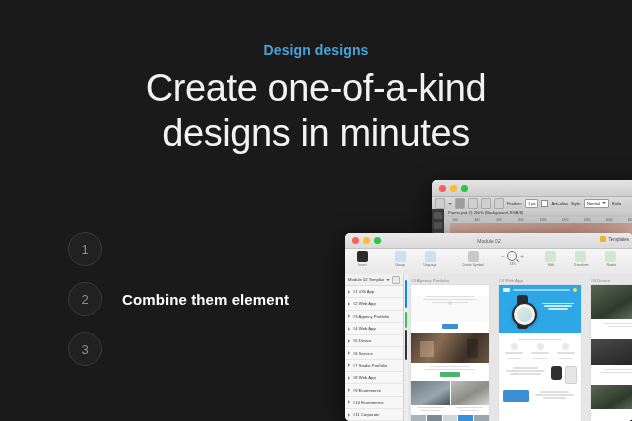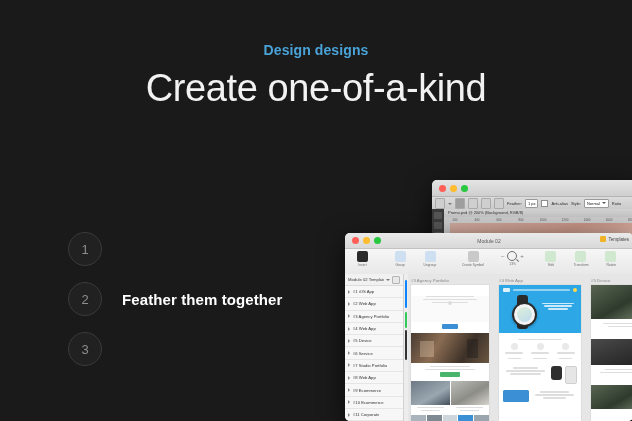--- a/index.html
+++ b/index.html
@@ -182,29 +182,30 @@
   .a5-dark{height:26px;background:linear-gradient(160deg,#4a4a4a,#1f1f1f);}
 </style>
 </head>
 <body>
 
 <div class="stage">
 
   <div class="eyebrow">Design designs</div>
   <div class="headline">
     <span>Create one-of-a-kind</span>
+    <span class="l2">designs in minutes</span>
   </div>
 
   <div class="steps">
     <div class="step">
       <div class="step-circle">1</div>
     </div>
     <div class="step">
       <div class="step-circle">2</div>
-      <div class="step-label">Feather them together</div>
+      <div class="step-label">Combine them element</div>
     </div>
     <div class="step">
       <div class="step-circle">3</div>
     </div>
   </div>
 
   <div class="win" id="psWin">
     <div class="tl">
       <span class="dot d-r"></span>
       <span class="dot d-y"></span>

